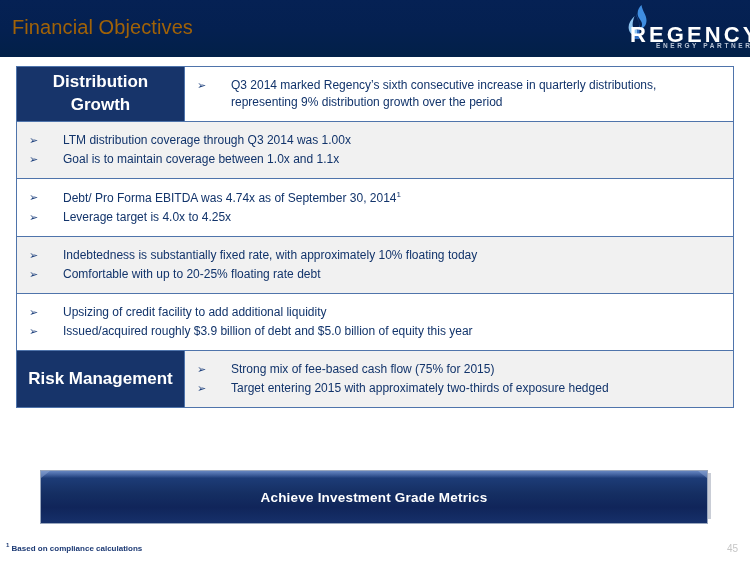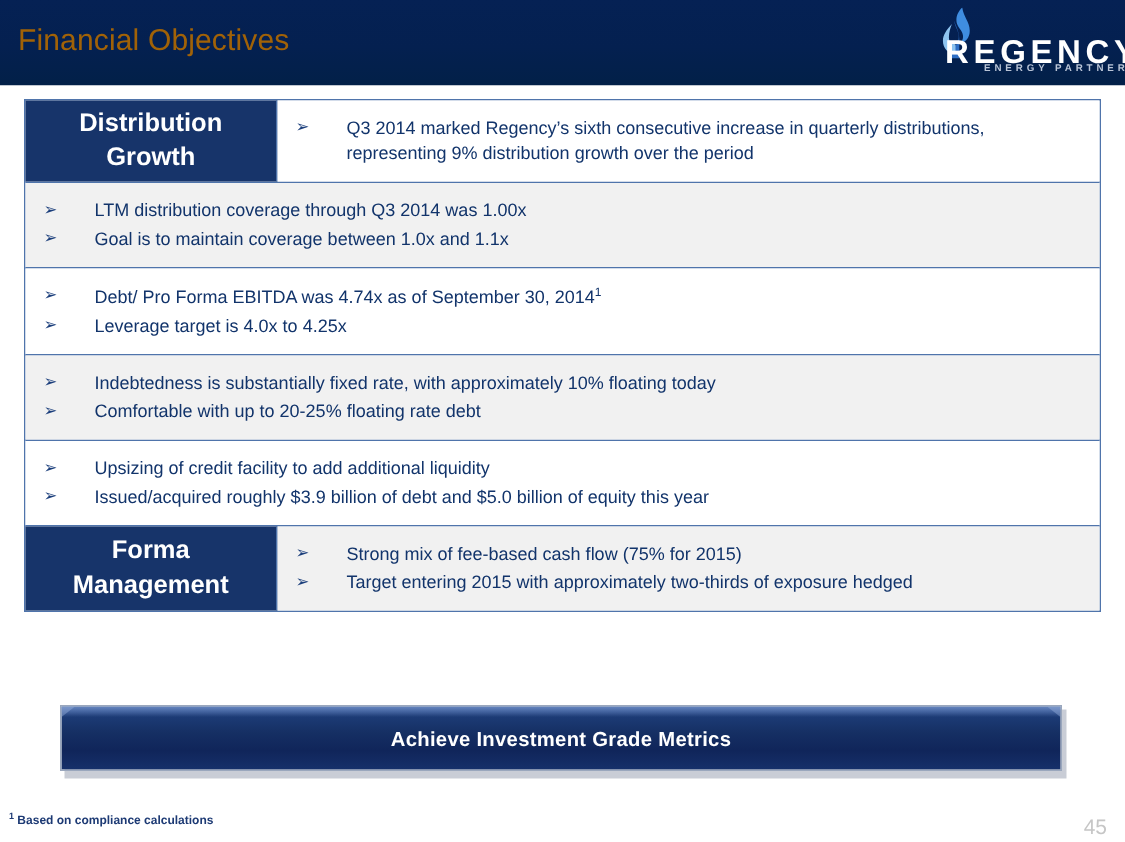--- a/index.html
+++ b/index.html
@@ -143,21 +143,21 @@
   }
   .banner-shadow {
     position: absolute;
     left: 3px; top: 3px;
     width: 668px; height: 46px;
     background: #c9cdd6;
   }
   .banner {
     position: absolute;
     left: 0; top: 0;
-    width: 668px; height: 44px;
+    width: 668px; height: 54px;
     background:
       linear-gradient(180deg, #2b4f92 0%, #1d3c77 14%, #152f63 42%, #10255a 70%, #16306a 100%);
     border: 1px solid #9aa7bd;
     box-sizing: border-box;
     display: flex;
     align-items: center;
     justify-content: center;
     overflow: hidden;
   }
   .banner::before {
@@ -190,21 +190,21 @@
     left: 6px; top: 542px;
     font-size: 8px;
     color: #1d3a74;
     font-weight: 600;
     white-space: nowrap;
   }
   .footnote sup { font-size: 6px; }
   .page-number {
     position: absolute;
     right: 12px; top: 543px;
-    font-size: 14px;
+    font-size: 10px;
     color: #c6c6c6;
   }
 </style>
 </head>
 <body>
 
 <div class="header"></div>
 <div class="header-underline"></div>
 <div class="page-title">Financial Objectives</div>
 
@@ -273,21 +273,21 @@
           <span class="bullet-text">Upsizing of credit facility to add additional liquidity</span>
         </div>
         <div class="bullet">
           <span class="bullet-mark">➢</span>
           <span class="bullet-text">Issued/acquired roughly $3.9 billion of debt and $5.0 billion of equity this year</span>
         </div>
       </div>
     </div>
     <div class="row alt">
       <div class="label-cell">
-        <span>Forma Management</span>
+        <span>Risk Management</span>
       </div>
       <div class="content-cell">
         <div class="bullet">
           <span class="bullet-mark">➢</span>
           <span class="bullet-text">Strong mix of fee-based cash flow (75% for 2015)</span>
         </div>
         <div class="bullet">
           <span class="bullet-mark">➢</span>
           <span class="bullet-text">Target entering 2015 with approximately two-thirds of exposure hedged</span>
         </div>

